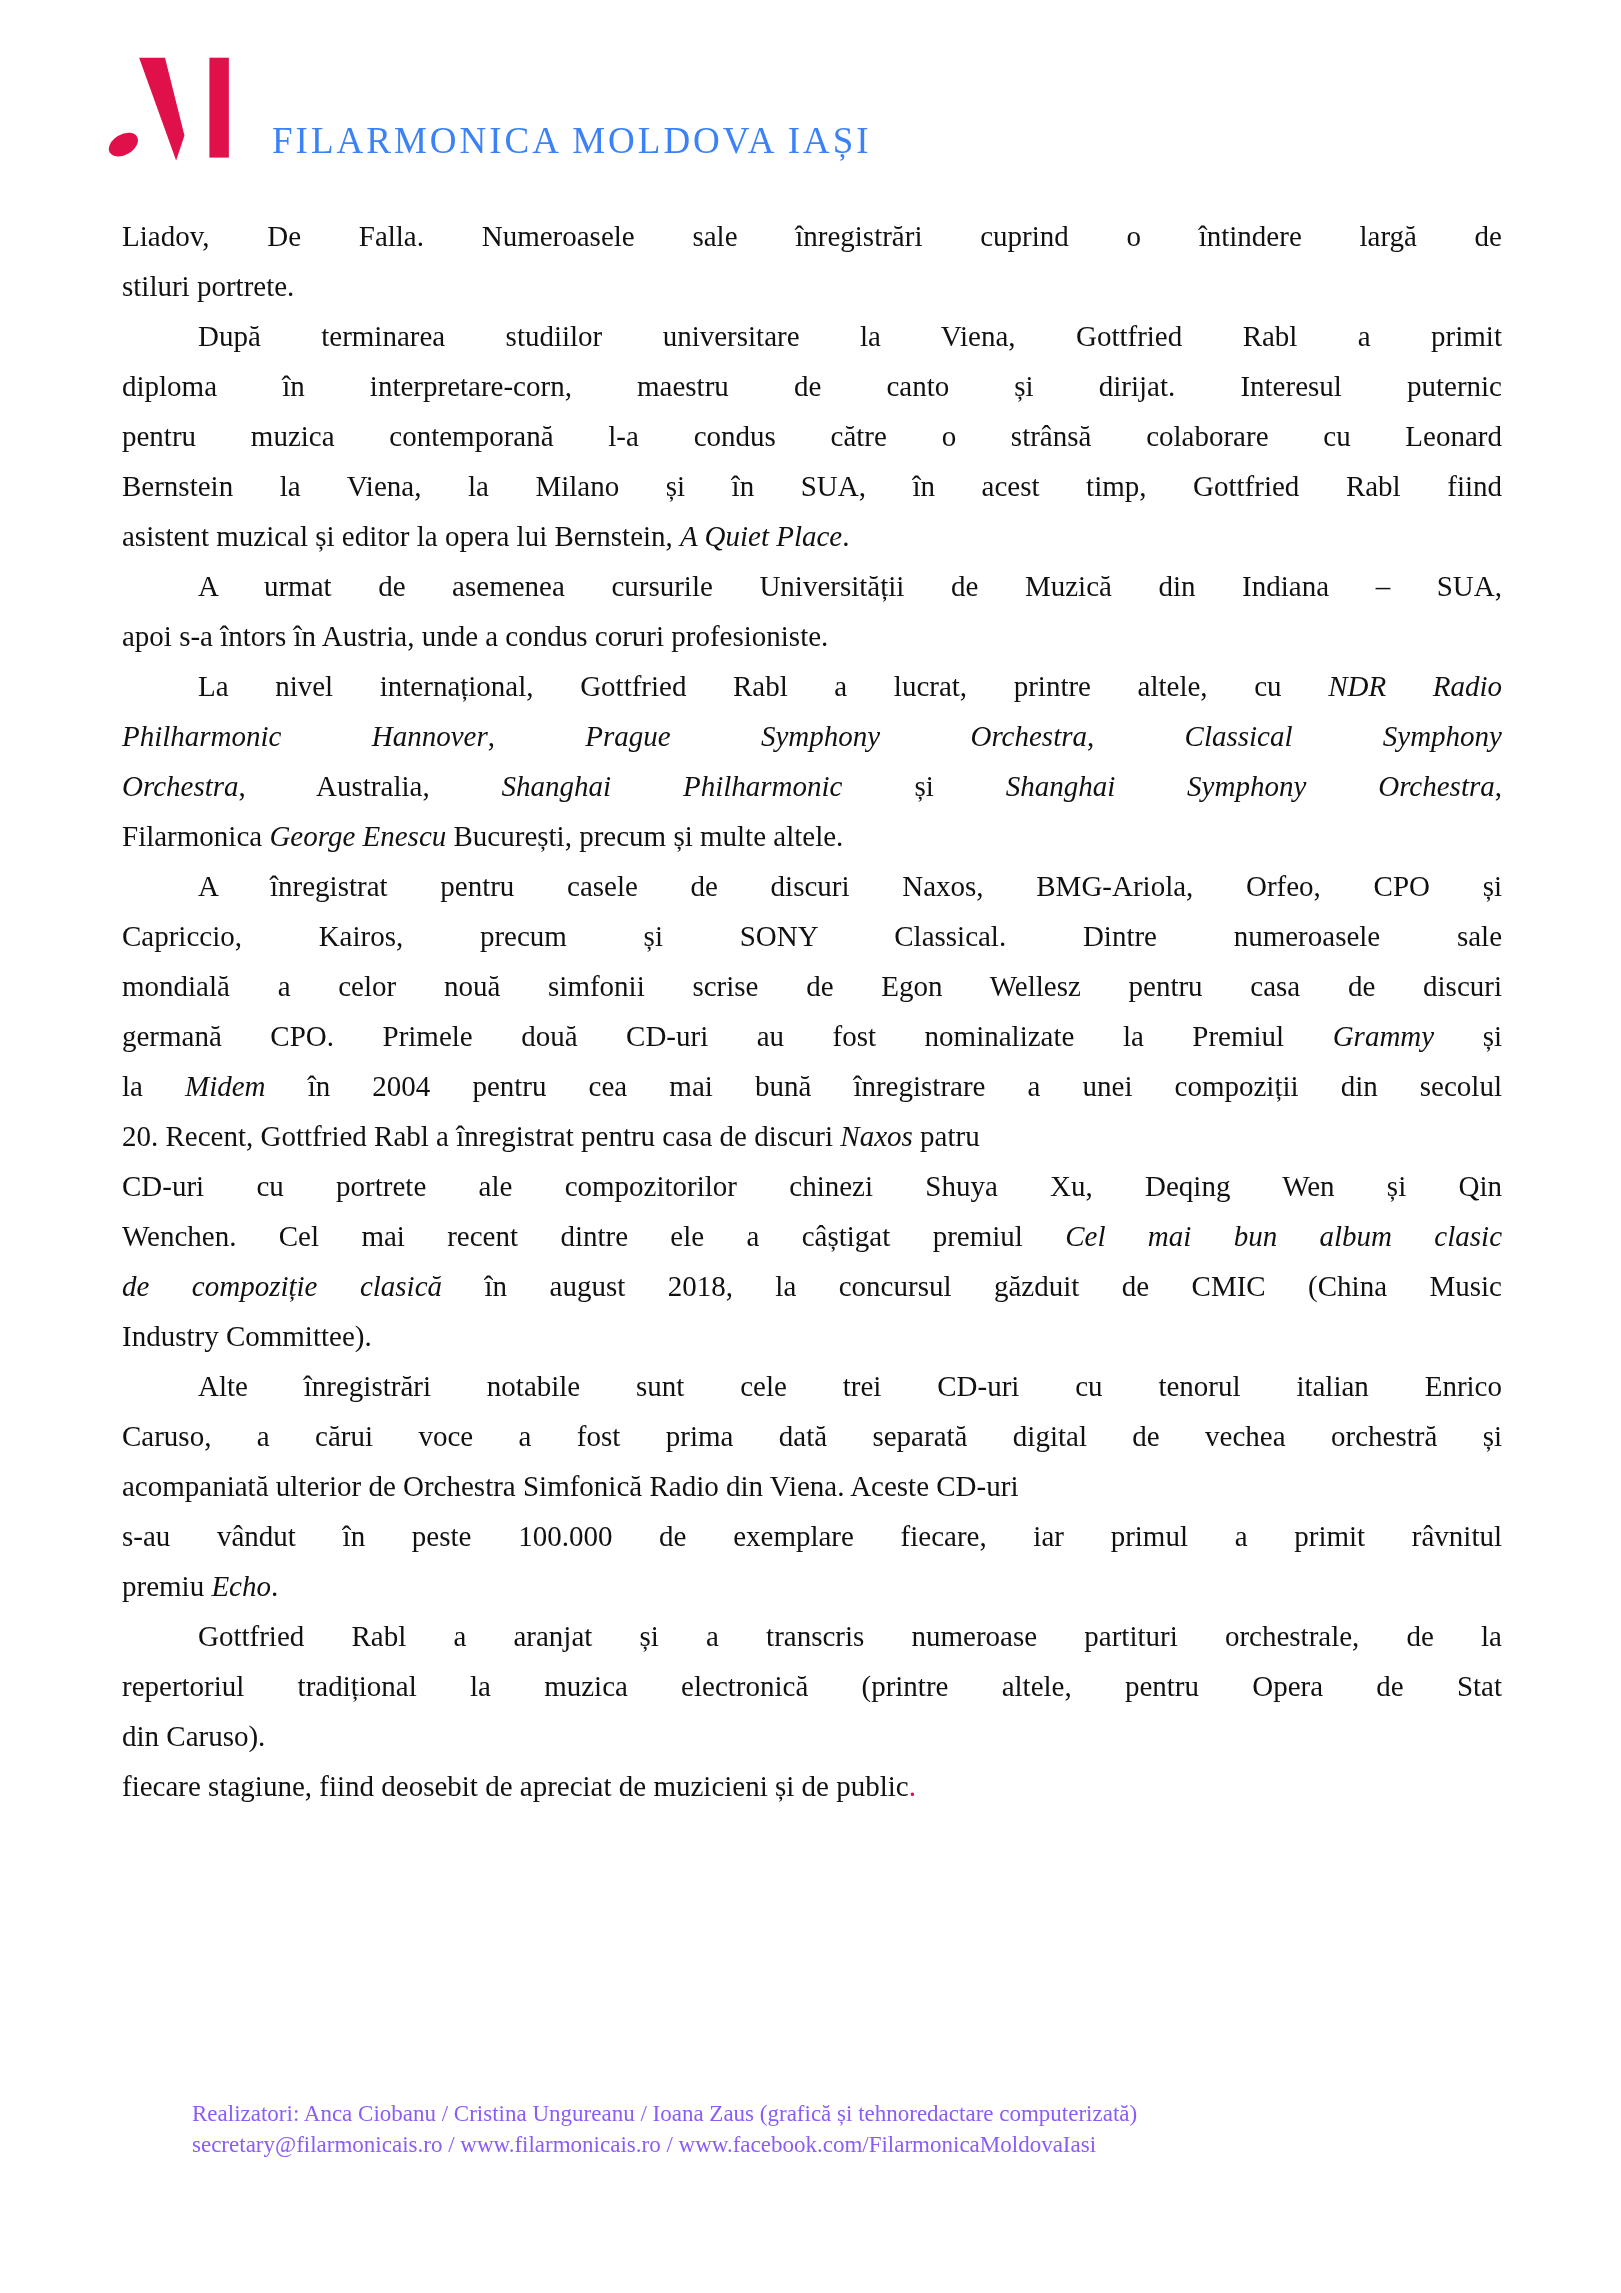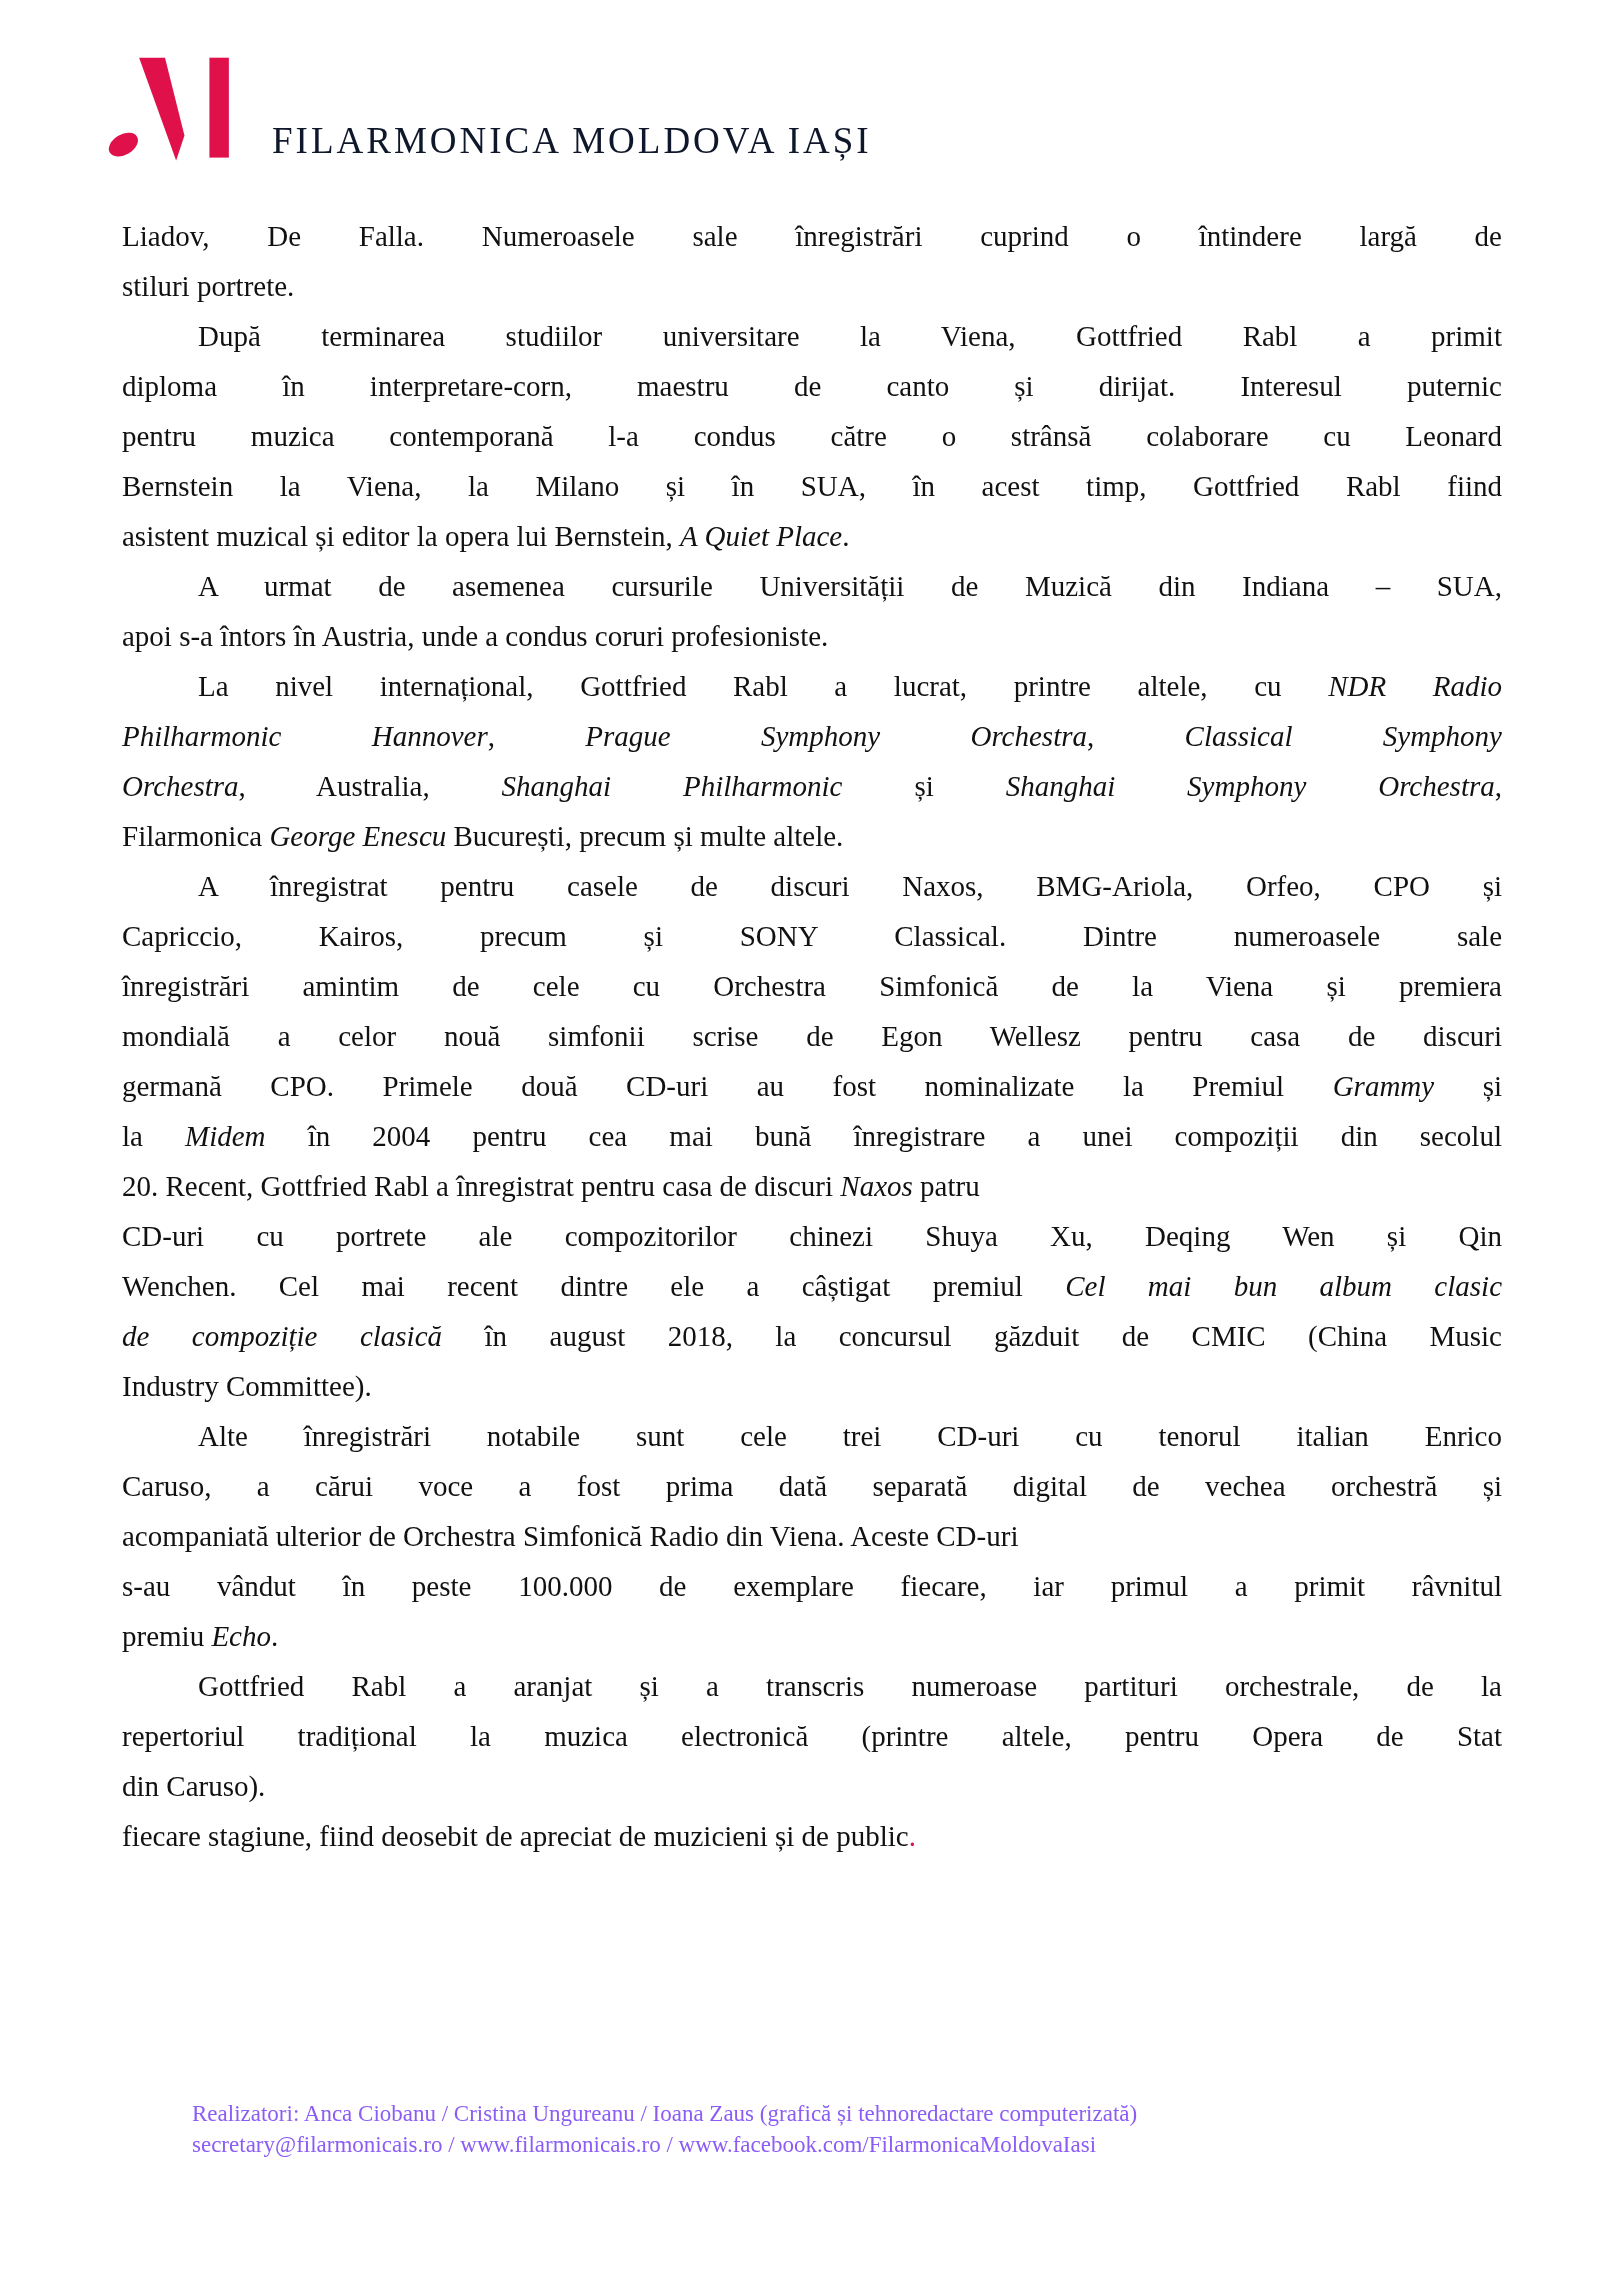--- a/index.html
+++ b/index.html
@@ -1,21 +1,21 @@
 <!DOCTYPE html>
 <html style="font-size:15px"><head>
 <meta charset="utf-8">
 <style>
   html, body { margin:0; padding:0; background:#ffffff; }
   body { width:1621px; height:2294px; position:relative; overflow:hidden; }
   .logo { position:absolute; left:102px; top:54px; width:139px; height:111px; }
   .org-name {
     position:absolute; left:272px; top:119px;
     font-family:"Liberation Serif", serif; font-size:37px; letter-spacing:3px;
-    color:#0f172a; white-space:nowrap;
+    color:#3b82f6; white-space:nowrap;
   }
   .body-text {
     position:absolute; left:122px; top:211px; width:1380px;
     font-family:"Liberation Serif", serif; font-size:29px; color:#111;
   }
   .line {
     height:50px; line-height:50px; white-space:nowrap;
     text-align:justify; text-align-last:justify; overflow:visible;
   }
   .line.last { text-align-last:left; }
@@ -57,21 +57,20 @@
     </div>
     <div>
       <div class="line indent"><span>La nivel internațional, Gottfried Rabl a lucrat, printre altele, cu </span><i>NDR Radio</i></div>
       <div class="line"><i>Philharmonic Hannover</i><span>, </span><i>Prague Symphony Orchestra</i><span>, </span><i>Classical Symphony</i></div>
       <div class="line"><i>Orchestra</i><span>, Australia, </span><i>Shanghai Philharmonic</i><span> și </span><i>Shanghai Symphony Orchestra</i><span>,</span></div>
       <div class="line last"><span>Filarmonica </span><i>George Enescu</i><span> București, precum și multe altele.</span></div>
     </div>
     <div>
       <div class="line indent"><span>A înregistrat pentru casele de discuri Naxos, BMG-Ariola, Orfeo, CPO și</span></div>
       <div class="line"><span>Capriccio, Kairos, precum și SONY Classical. Dintre numeroasele sale</span></div>
-      <div class="line"><span>înregistrări amintim de cele cu Orchestra Simfonică de la Viena și premiera</span></div>
       <div class="line"><span>mondială a celor nouă simfonii scrise de Egon Wellesz pentru casa de discuri</span></div>
       <div class="line"><span>germană CPO. Primele două CD-uri au fost nominalizate la Premiul </span><i>Grammy</i><span> și</span></div>
       <div class="line"><span>la </span><i>Midem</i><span> în 2004 pentru cea mai bună înregistrare a unei compoziții din secolul</span></div>
       <div class="line last"><span>20. Recent, Gottfried Rabl a înregistrat pentru casa de discuri </span><i>Naxos</i><span> patru</span></div>
       <div class="line"><span>CD-uri cu portrete ale compozitorilor chinezi Shuya Xu, Deqing Wen și Qin</span></div>
       <div class="line"><span>Wenchen. Cel mai recent dintre ele a câștigat premiul </span><i>Cel mai bun album clasic</i></div>
       <div class="line"><i>de compoziție clasică</i><span> în august 2018, la concursul găzduit de CMIC (China Music</span></div>
       <div class="line last"><span>Industry Committee).</span></div>
     </div>
     <div>

